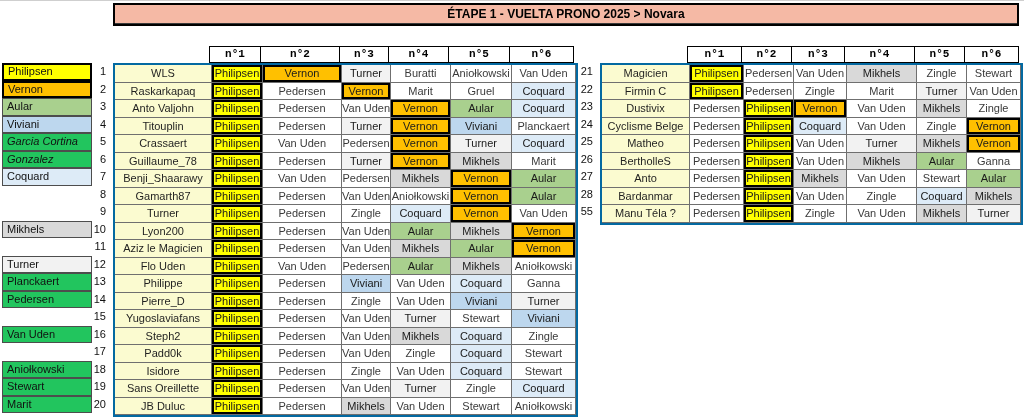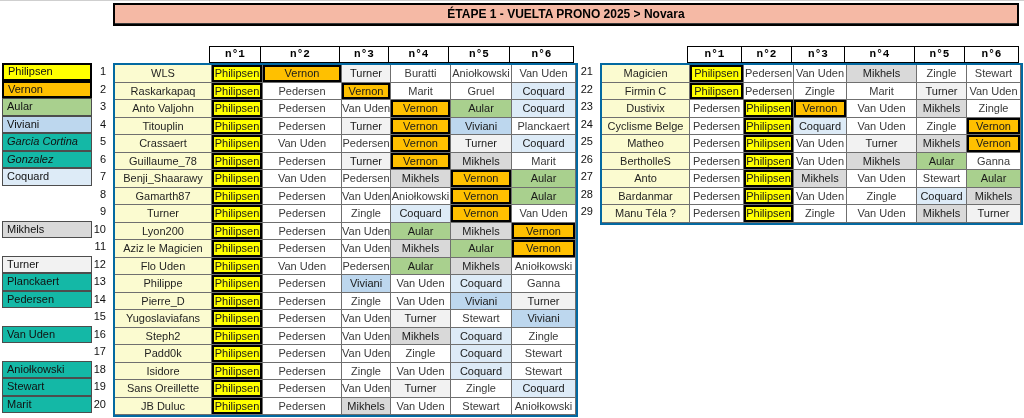--- a/index.html
+++ b/index.html
@@ -13,21 +13,21 @@
 
   
   .title-block{position:absolute;left:113px;top:3px;width:902px;border:2px solid #000;background:#fff;}
   .title-row{height:18px;line-height:18px;text-align:center;font-weight:bold;font-size:12px;color:#000;white-space:nowrap;overflow:hidden;}
   .title-row.banner{background:var(--banner,#F5B9A5);border-bottom:1px solid #3a3a3a;}
 
   
   #legend{position:absolute;left:2px;top:63px;width:90px;}
   .legend-item{
     position:absolute;left:0;width:90px;height:17.5px;box-sizing:border-box;
-    border:1px solid #4d4d4d;background:#14b8a6;
+    border:1px solid #4d4d4d;background:#22c55e;
     line-height:15.5px;padding-left:4px;white-space:nowrap;overflow:hidden;color:#111;
   }
   .legend-item.thick{border:2px solid #000;line-height:13.5px;}
   .legend-item.italic{font-style:italic;}
 
   
   .numcol{position:absolute;top:63px;}
   .numcell{height:17.5px;line-height:17.5px;text-align:right;padding-right:3px;color:#111;}
 
   
@@ -97,21 +97,21 @@
   </div>
 <div class="numcol" id="nums-right" style="left:574px;width:22px;">
     <div class="numcell">21</div>
     <div class="numcell">22</div>
     <div class="numcell">23</div>
     <div class="numcell">24</div>
     <div class="numcell">25</div>
     <div class="numcell">26</div>
     <div class="numcell">27</div>
     <div class="numcell">28</div>
-    <div class="numcell">29</div>
+    <div class="numcell">55</div>
   </div>
 
 <div class="ptable" id="table-left" style="left:113px;">
     <div class="thead" style="grid-template-columns: 97px 51px 79px 49px 60px 61px 64px;">
       <div class="hcell hcorner"></div>
       <div class="hcell">n°1</div>
       <div class="hcell">n°2</div>
       <div class="hcell">n°3</div>
       <div class="hcell">n°4</div>
       <div class="hcell">n°5</div>

